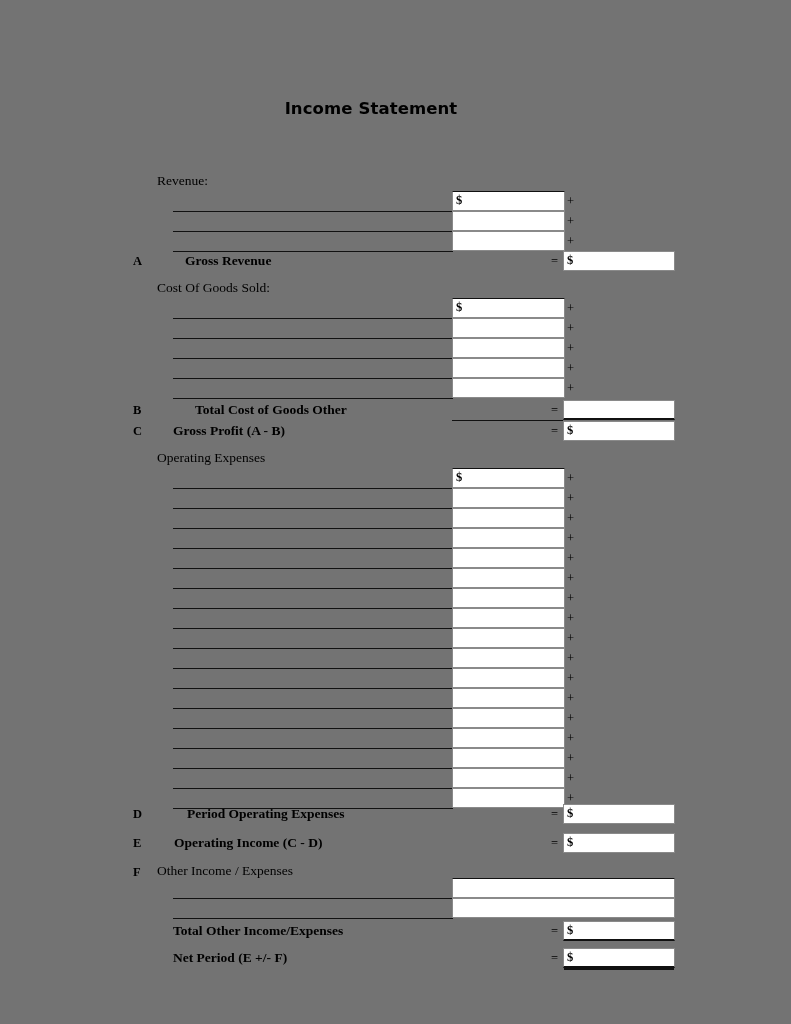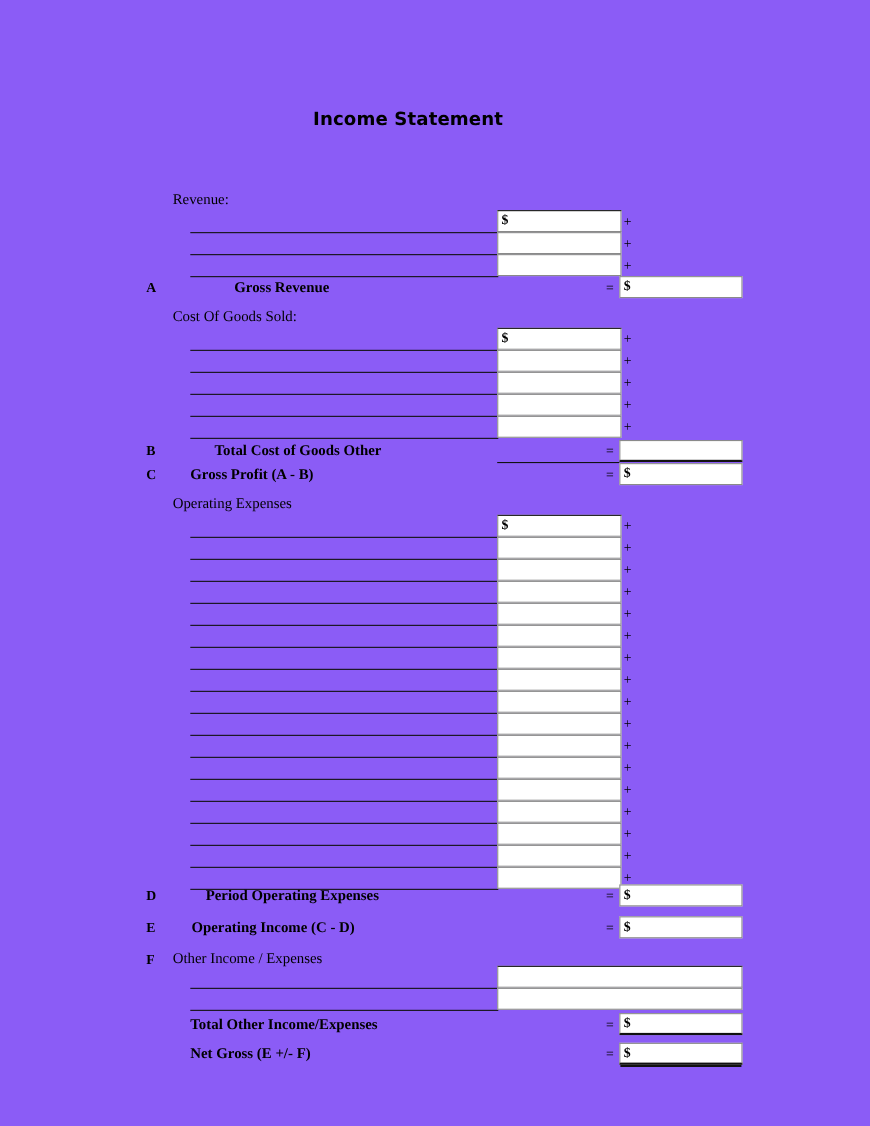--- a/index.html
+++ b/index.html
@@ -15,21 +15,21 @@
     font-family: "Liberation Serif", "DejaVu Serif", serif;
     color: #000000;
     overflow: hidden;
   }
 
   .page {
     position: absolute;
     left: 0; top: 0;
     width: 791px;
     height: 1024px;
-    background: #8b5cf6;
+    background: #737373;
   }
 
   
   .doc-title {
     position: absolute;
     left: 0; top: 99px;
     width: 742px;
     text-align: center;
     font-family: "DejaVu Sans", "Liberation Sans", sans-serif;
     font-weight: bold;
@@ -178,21 +178,21 @@
       </div>
       <div class="wline" style="top: 211px;"></div>
       <div class="plus" style="top: 195px;">+</div>
       <div class="amt" style="top: 211px; height: 20px;"></div>
       <div class="wline" style="top: 231px;"></div>
       <div class="plus" style="top: 215px;">+</div>
       <div class="amt" style="top: 231px; height: 20px;"></div>
       <div class="wline" style="top: 251px;"></div>
       <div class="plus" style="top: 235px;">+</div>
       <div class="ltr" style="top: 254px;">A</div>
-      <div class="tot-label" style="left: 213px; top: 253px;">Gross Revenue</div>
+      <div class="tot-label" style="left: 185px; top: 253px;">Gross Revenue</div>
       <div class="eq" style="top: 255px;">=</div>
       <div class="tot-box" style="top: 251px;">
         <div class="dollar">$</div>
       </div>
       <div class="sec-head" style="top: 280px;">Cost Of Goods Sold:</div>
       <div class="amt topthick" style="top: 298px; height: 20px;">
         <div class="dollar">$</div>
       </div>
       <div class="wline" style="top: 318px;"></div>
       <div class="plus" style="top: 302px;">+</div>
@@ -289,19 +289,19 @@
       <div class="sec-head" style="top: 863px;">Other Income / Expenses</div>
       <div class="amt wide topthick" style="top: 878px; height: 20px;"></div>
       <div class="wline" style="top: 898px;"></div>
       <div class="amt wide" style="top: 898px; height: 20px;"></div>
       <div class="wline" style="top: 918px;"></div>
       <div class="tot-label" style="left: 173px; top: 923px;">Total Other Income/Expenses</div>
       <div class="eq" style="top: 925px;">=</div>
       <div class="tot-box thickbot" style="top: 921px;">
         <div class="dollar">$</div>
       </div>
-      <div class="tot-label" style="left: 173px; top: 950px;">Net Gross (E +/- F)</div>
+      <div class="tot-label" style="left: 173px; top: 950px;">Net Period (E +/- F)</div>
       <div class="eq" style="top: 952px;">=</div>
       <div class="tot-box dblbot" style="top: 948px;">
         <div class="dollar">$</div>
       </div>
     </div>
 </div>
 
 </body></html>

